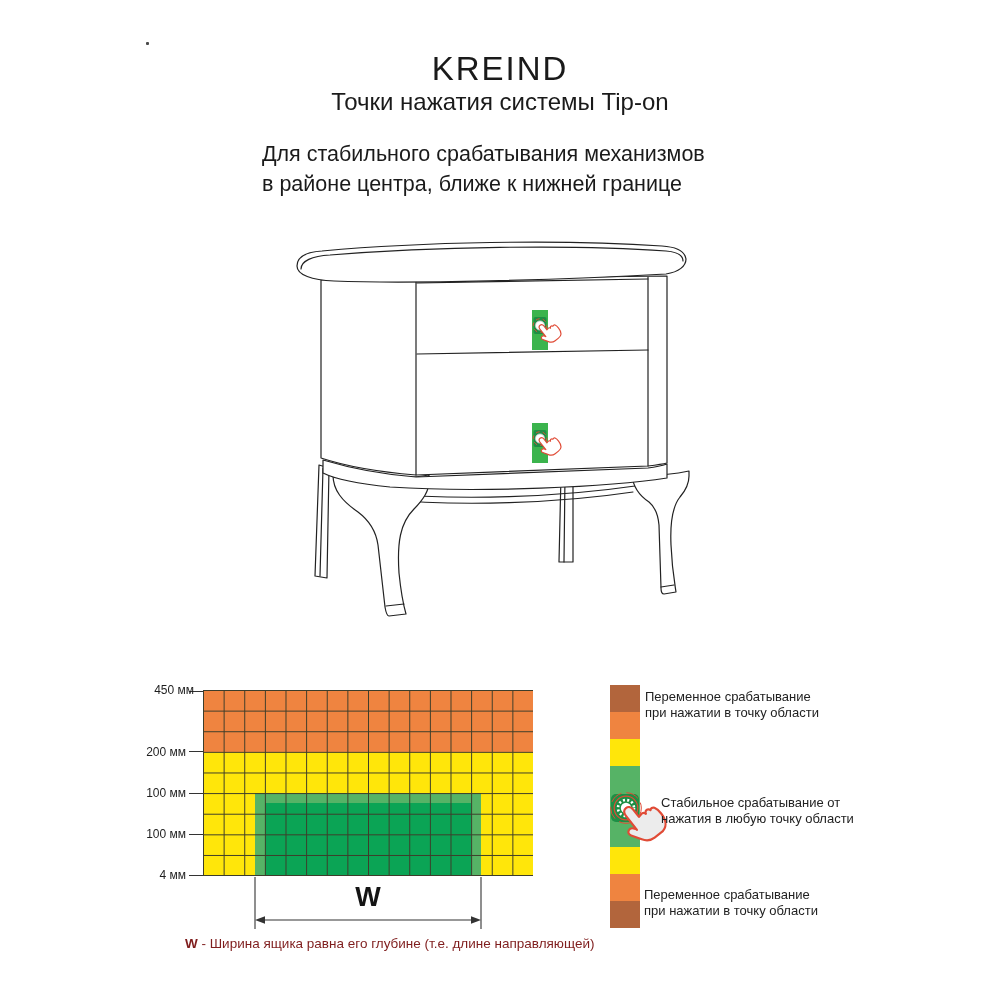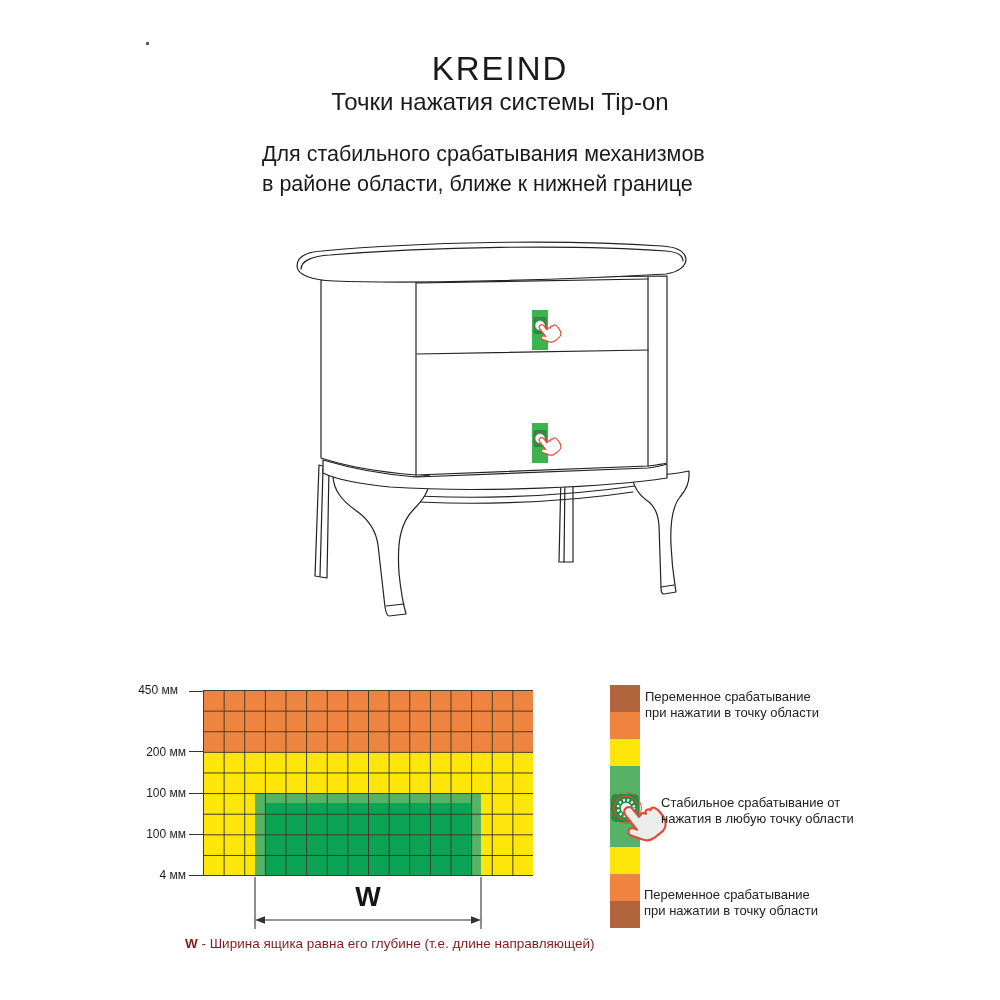--- a/index.html
+++ b/index.html
@@ -6,21 +6,21 @@
   body{width:1000px;height:1000px;position:relative;overflow:hidden;
        font-family:"Liberation Sans","DejaVu Sans",sans-serif;color:#1a1a1a;}
   .abs{position:absolute;}
   .brand{left:0;right:0;top:50px;text-align:center;font-size:33px;letter-spacing:2px;}
   .subtitle{left:0;right:0;top:88px;text-align:center;font-size:24px;}
   .descr{left:262px;top:139px;font-size:21.5px;line-height:30px;}
   .stray-dot{left:146px;top:42px;width:3px;height:3px;background:#4a4a4a;border-radius:1px;}
   .furniture{left:230px;top:235px;}
   .grid-svg{left:188px;top:690px;}
   .ylab{width:58px;text-align:right;font-size:12px;color:#1e1e1e;}
-  .ylab.l0{left:120px;top:683px;}
+  .ylab.l0{left:136px;top:683px;}
   .ylab.l1{left:128px;top:745px;}
   .ylab.l2{left:128px;top:786px;}
   .ylab.l3{left:128px;top:827px;}
   .ylab.l4{left:128px;top:868px;}
   .wdim{left:240px;top:877px;}
   .wlabel{left:340px;top:882px;width:56px;text-align:center;font-size:27px;font-weight:bold;color:#141414;}
   .caption{left:185px;top:936px;font-size:13.5px;color:#7f1d1d;}
   .caption b{font-weight:bold;}
   .legend-bar{left:610px;top:685px;width:30px;}
   .legend-bar .seg{width:30px;height:27px;}
@@ -33,21 +33,21 @@
 </style>
 </head>
 <body>
 
 <div class="abs stray-dot"></div>
 
 <div class="abs brand">KREIND</div>
 <div class="abs subtitle">Точки нажатия системы Tip-on</div>
 <div class="abs descr">
   <div>Для стабильного срабатывания механизмов</div>
-  <div>в районе области, ближе к нижней границе</div>
+  <div>в районе центра, ближе к нижней границе</div>
 </div>
 
 <svg class="abs furniture" width="540" height="400" viewBox="0 0 540 400" fill="none" stroke="#222" stroke-width="1.2" stroke-linejoin="round" stroke-linecap="round">
   <defs>
     <g id="hand">
       <path fill="currentColor" stroke="#E04B36" stroke-width="1.1" d="M-1.6,8 L-1.6,-1.2 C-1.6,-3 -0.5,-4 0.8,-4 C2.1,-4 3.2,-3 3.2,-1.2 L3.2,3.5
            L4.6,3.2 C5.8,2.9 6.6,3.4 6.9,4.4 L7.2,3.8 C7.7,2.9 9,2.9 9.6,3.8 L9.8,4.4
            C10.4,3.7 11.6,3.8 12.1,4.7 C12.6,5.6 13,7 13,9 C13,13.5 11,16.5 7,16.5 L3,16.5
            C0.5,16.5 -1.2,15.5 -2.6,13.2 L-5.6,8.4 C-6.3,7.3 -6,6.2 -5,5.7
            C-4.1,5.2 -3.2,5.5 -2.5,6.4 L-1.6,7.6 Z"></path>

